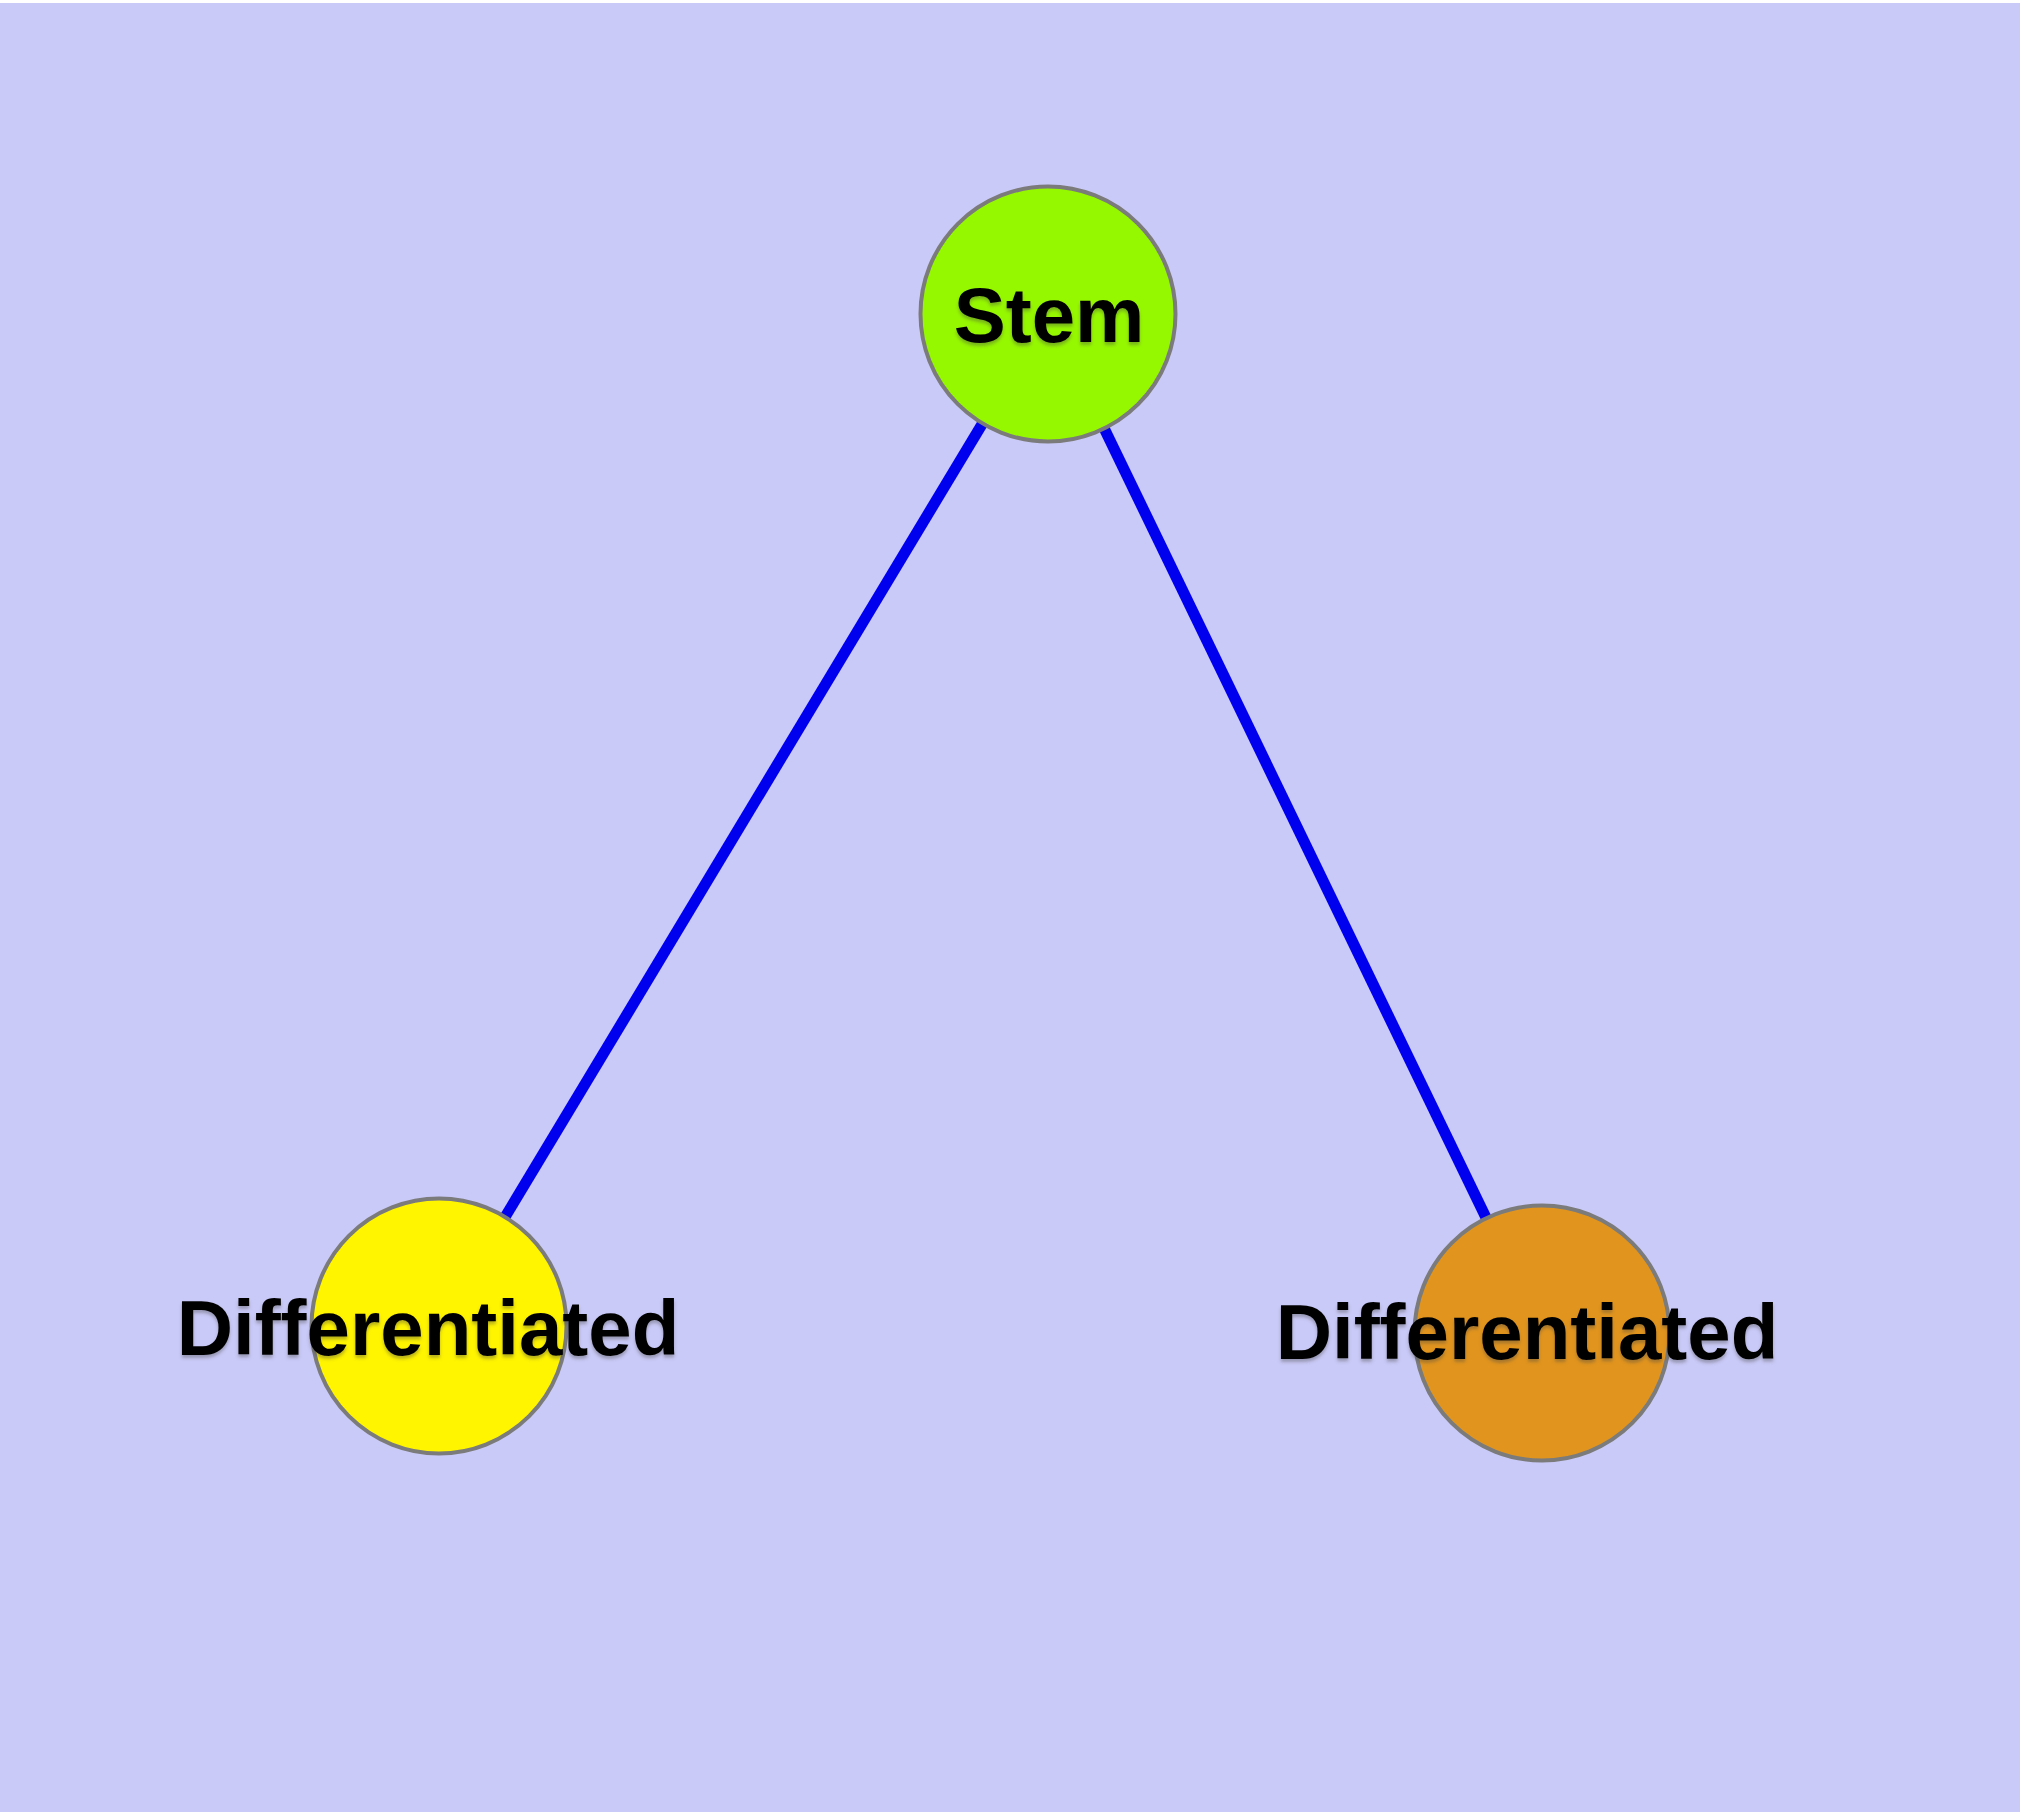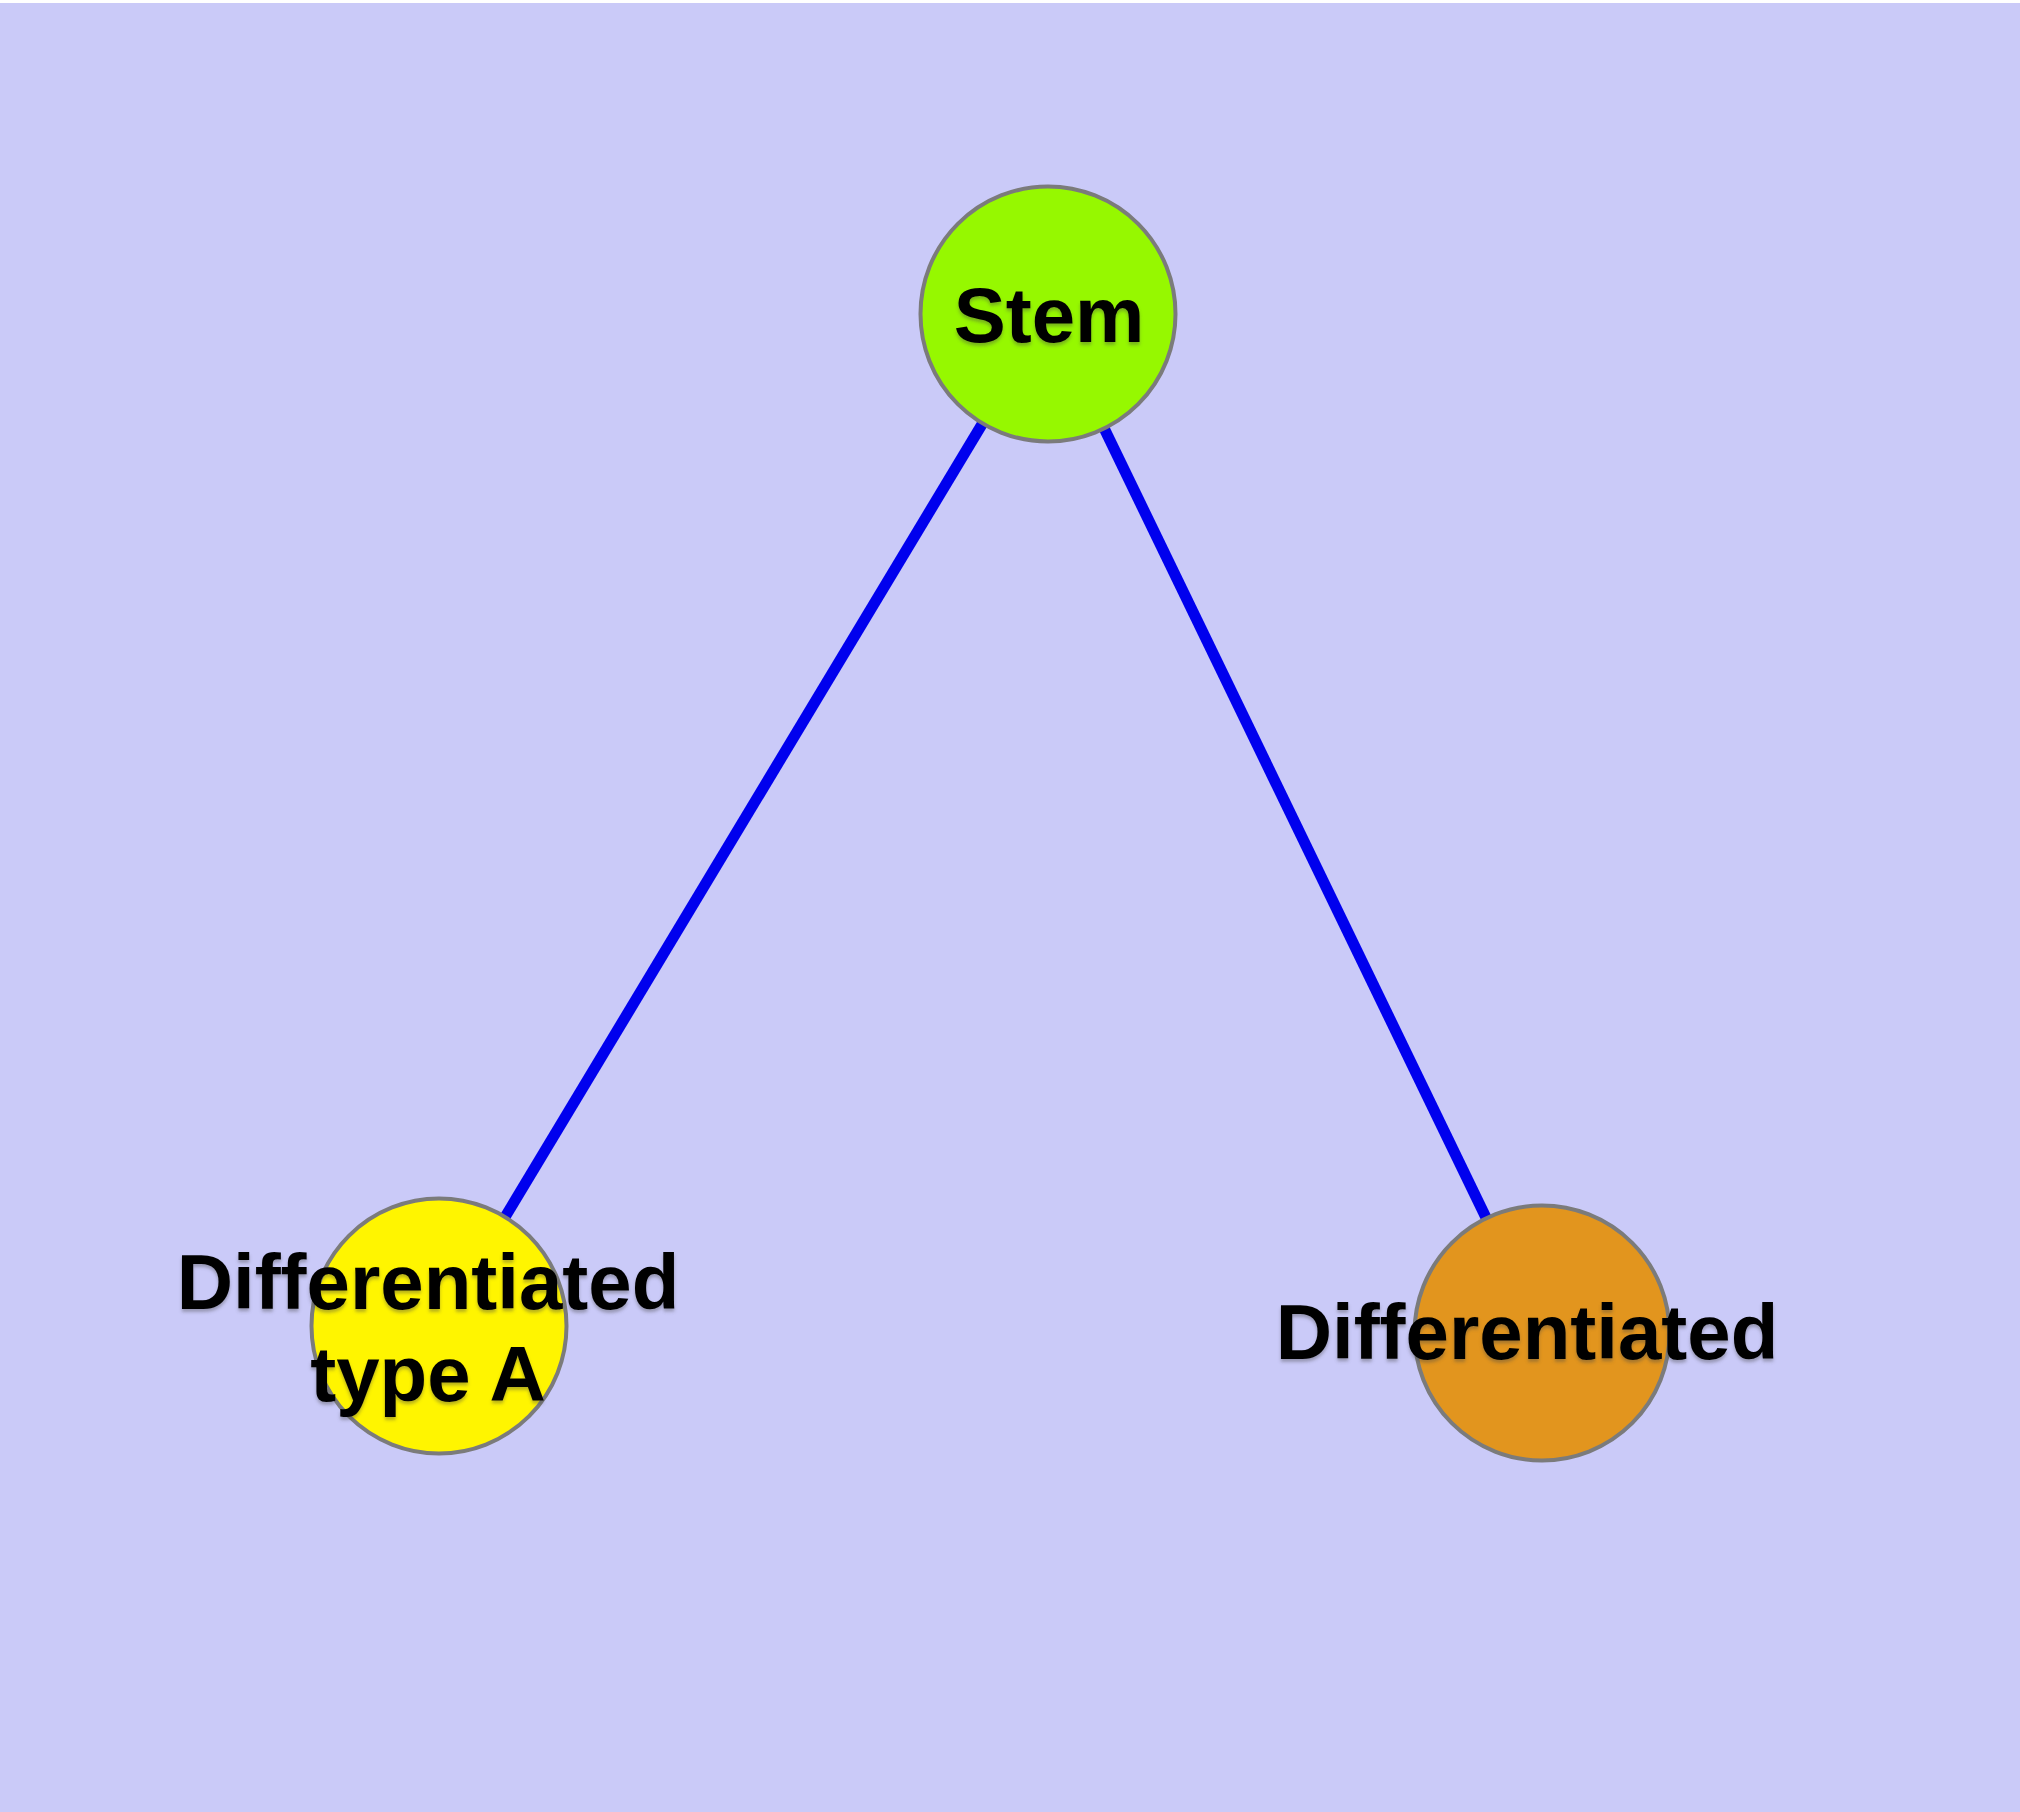--- a/index.html
+++ b/index.html
@@ -79,21 +79,20 @@
   <div class="node node-type-a" style="background-color: rgb(255, 245, 0); border-color: rgb(123, 123, 123);"></div>
 
   <div class="node node-type-b" style="background-color: rgb(226, 149, 30); border-color: rgb(123, 123, 123);"></div>
 
   <div class="label label-stem" style="color: rgb(0, 0, 0);">
     <div>Stem</div>
   </div>
 
   <div class="label label-type-a" style="color: rgb(0, 0, 0);">
     <div>Differentiated</div>
-    <div>type A</div>
   </div>
 
   <div class="label label-type-b" style="color: rgb(0, 0, 0);">
     <div>Differentiated</div>
   </div>
 
 </div>
 
 
 </body></html>

